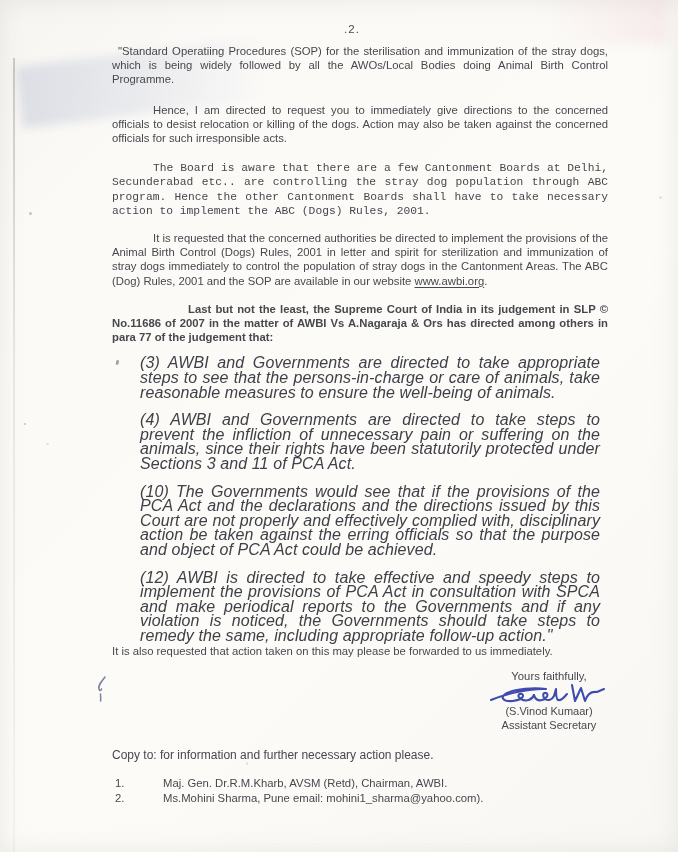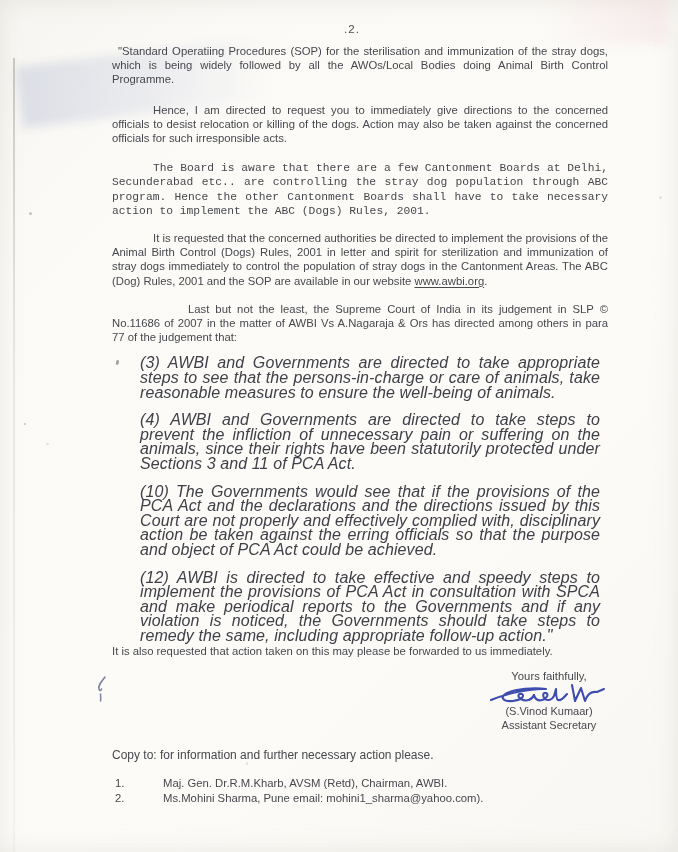--- a/index.html
+++ b/index.html
@@ -49,21 +49,21 @@
     margin: 0 0 16px 0;
     font-size: 11.3px; line-height: 14.2px;
     text-align: justify;
     color: #47484e;
   }
   p.para.indent { text-indent: 41px; }
   p.para.small-indent { text-indent: 6px; }
   p.para.deep-indent { text-indent: 76px; }
   p.p3 { margin-bottom: 13px; font-family: Liberation Mono, monospace; }
   p.p4 { margin-bottom: 14px; }
-  p.p5 { margin-bottom: 12px; }
+  p.p5 { margin-bottom: 12px; font-weight: bold; }
   .doc-link { text-decoration: underline; text-underline-offset: 2px; }
   blockquote.quote {
     margin: 0 8px 13px 28px;
     font-size: 16px; line-height: 14.6px;
     font-style: italic;
     text-align: justify;
     color: #3f4048;
     letter-spacing: 0.1px;
   }
   blockquote.quote.last { margin-bottom: 0; }

